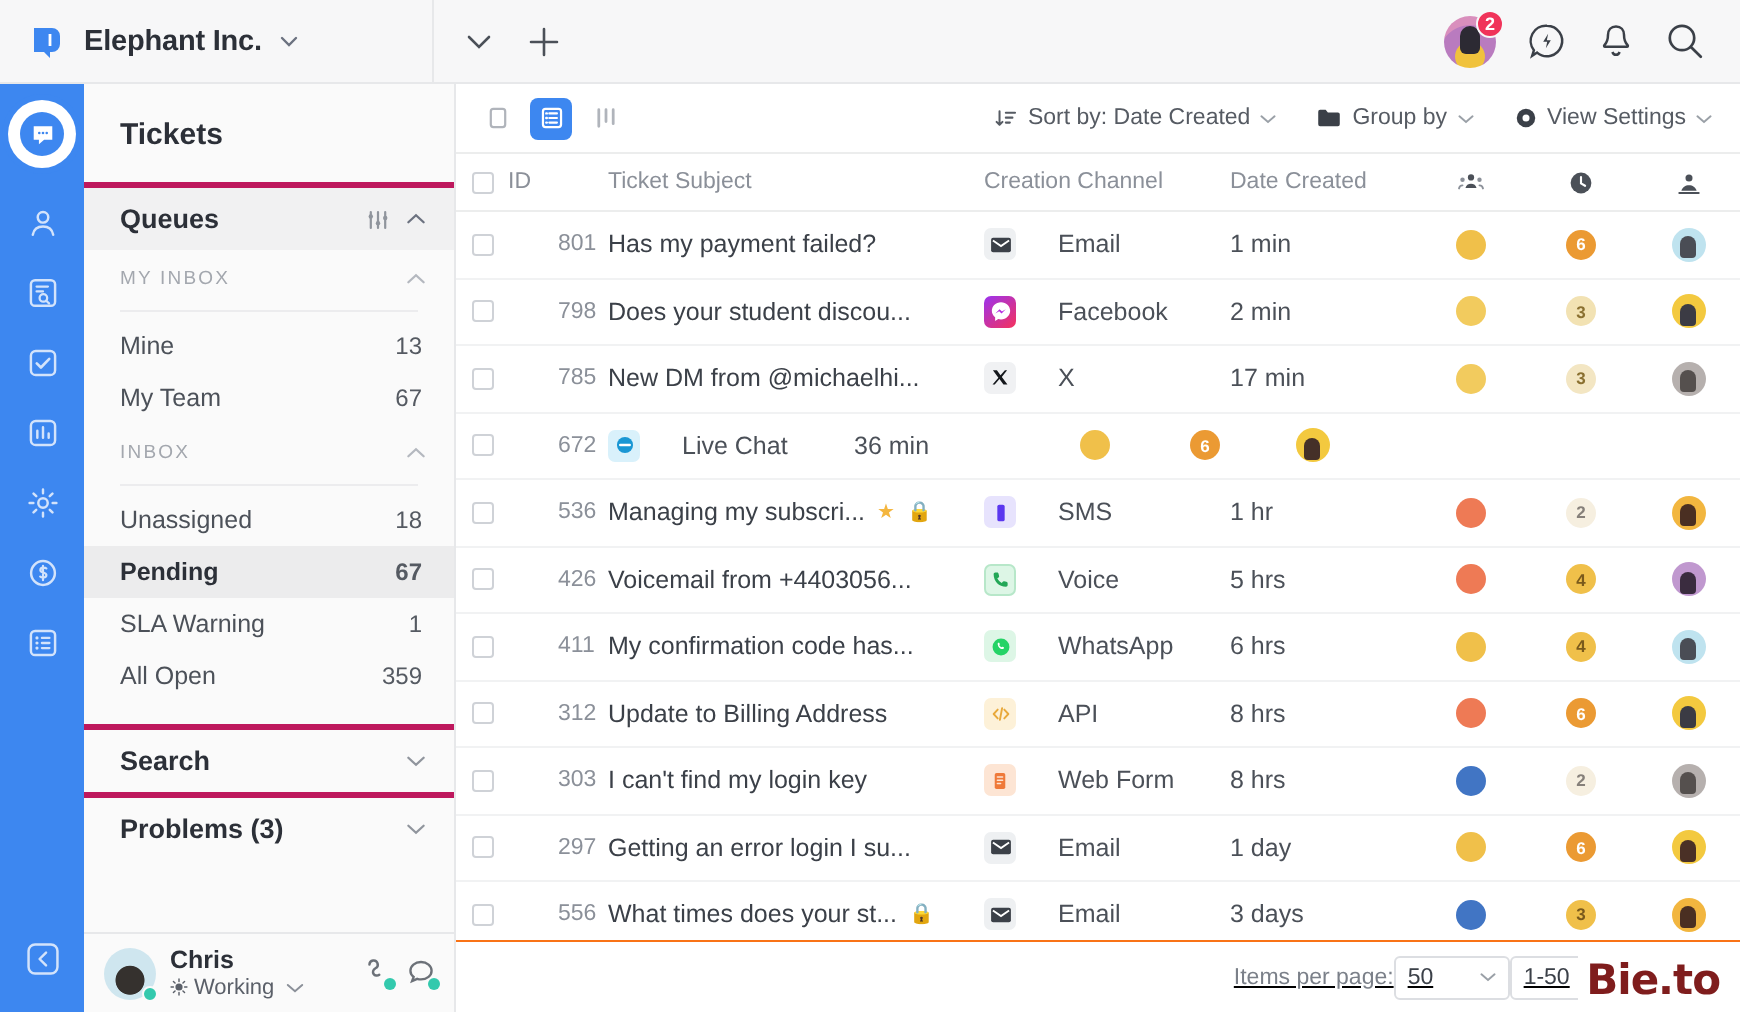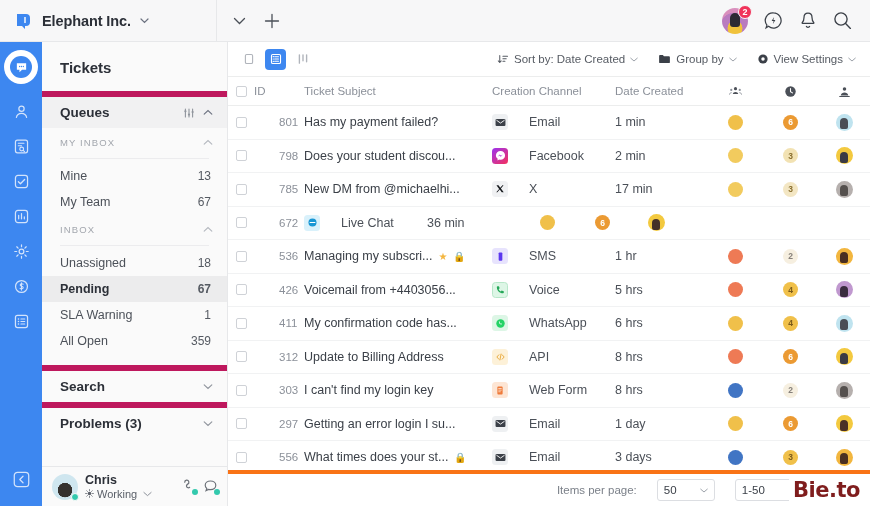--- a/index.html
+++ b/index.html
@@ -63,21 +63,21 @@
   .rail-bottom { margin-top: auto; margin-bottom: 11px; }
 
   
   .sidebar {
     width: 186px; background: #fafafa; border-right: 1px solid #e7e8ea;
     display: flex; flex-direction: column; min-height: 0; position: relative;
   }
   .sb-title { font-size: 15px; font-weight: 700; color: #2c3038; padding: 17px 0 15px 18px; }
   .sb-section {
     display: flex; align-items: center; padding: 8px 14px 8px 18px;
-    border-top: 6px solid #be185d; cursor: pointer; background: #f1f1f2;
+    border-top: 3px solid #be185d; cursor: pointer; background: #f1f1f2;
   }
   .sb-section.plain { background: transparent; }
   .sb-section .sbs-label { font-size: 13.5px; font-weight: 700; color: #2c3038; }
   .sb-section .sbs-right { margin-left: auto; display: flex; align-items: center; gap: 8px; color: #90959d; }
   .sb-group {
     display: flex; align-items: center; padding: 9px 14px 5px 18px; cursor: pointer; gap: 33px;
   }
   .sb-group-label { font-size: 9.5px; letter-spacing: 1.1px; color: #a3a7ae; font-weight: 400; }
   .sb-group .chev { margin-left: auto; color: #b4b8bf; }
   .sb-item {
@@ -173,21 +173,21 @@
     width: 17px; height: 17px; border-radius: 50%; flex: none; position: relative; overflow: hidden;
   }
   .row-avatar::after {
     content: ""; position: absolute; left: 50%; top: 26%; transform: translateX(-50%);
     width: 8px; height: 11px; border-radius: 4px 4px 2px 2px;
   }
 
   
   .pager {
     height: 36px; min-height: 36px; display: flex; align-items: center; justify-content: flex-end;
-    gap: 20px; padding-right: 14px; border-top: 4px solid #f97316; background: #fff; position: relative;
+    gap: 0; padding-right: 14px; border-top: 1px solid #f97316; background: #fff; position: relative; text-decoration: underline;
   }
   .pg-label { font-size: 11.5px; color: #7b8089; }
   .pg-select {
     height: 22px; min-width: 58px; border: 1px solid #dcdee2; border-radius: 3px; background: #fff;
     display: flex; align-items: center; justify-content: space-between; padding: 0 6px;
     font-size: 11.5px; color: #3b4048; cursor: pointer; gap: 10px;
   }
   .pg-select.wide { min-width: 82px; }
   .pg-select .chev { color: #9aa0a7; font-size: 9px; }
   .pg-of { font-size: 11.5px; color: #7b8089; }

